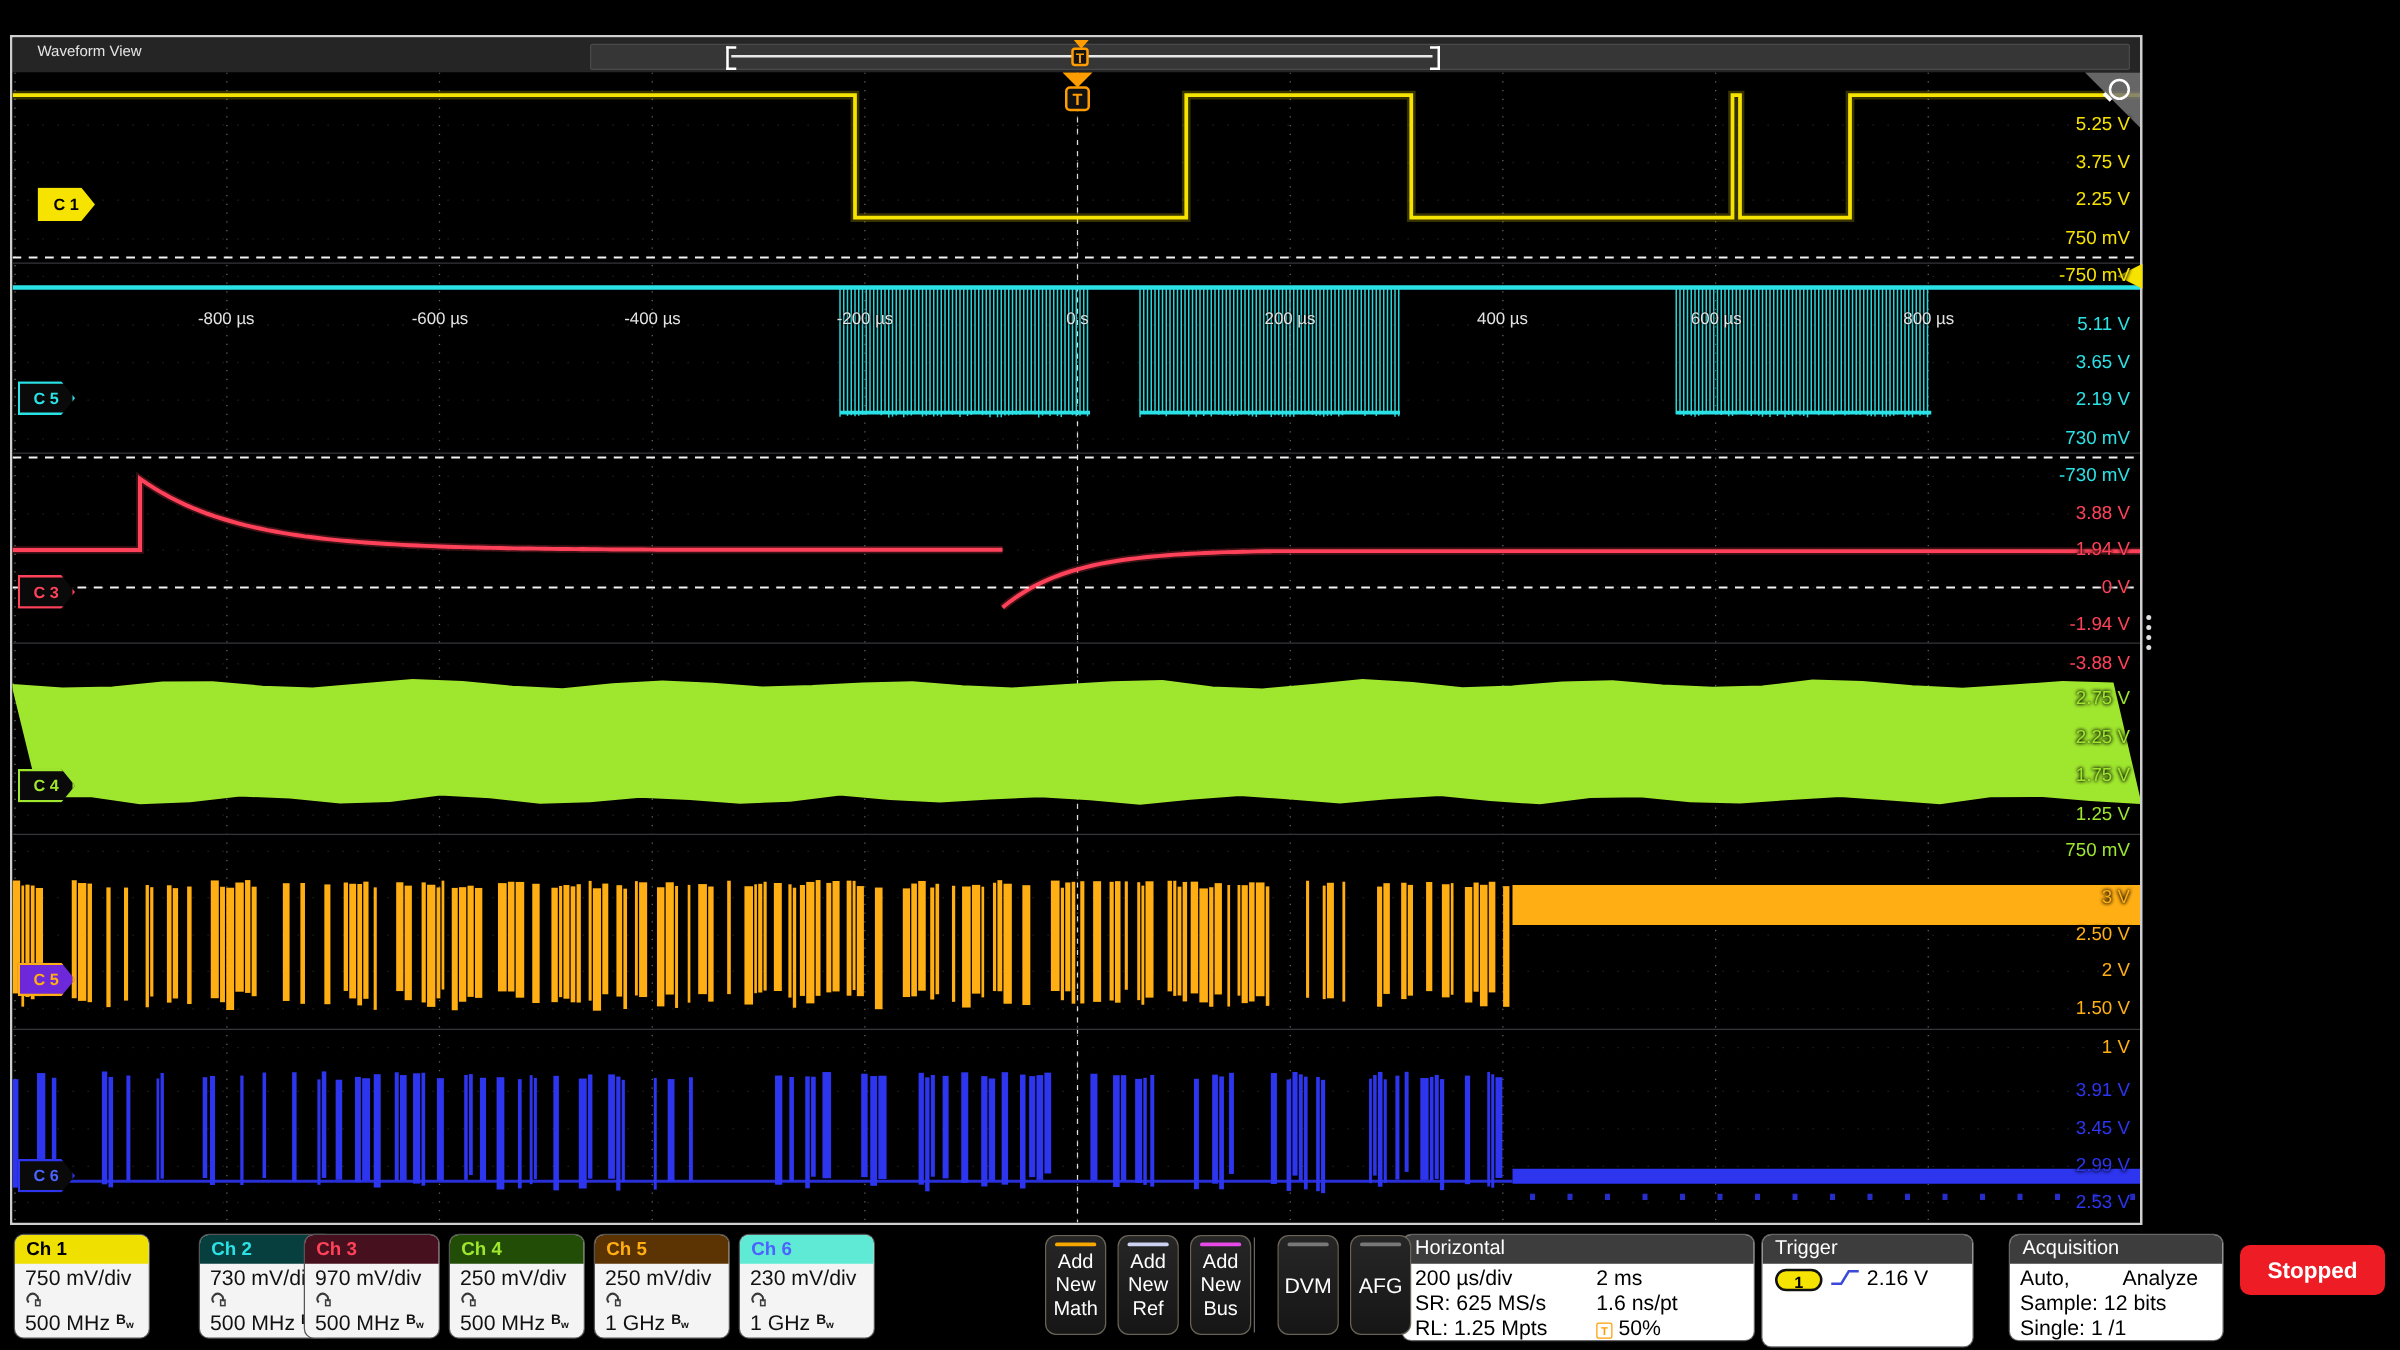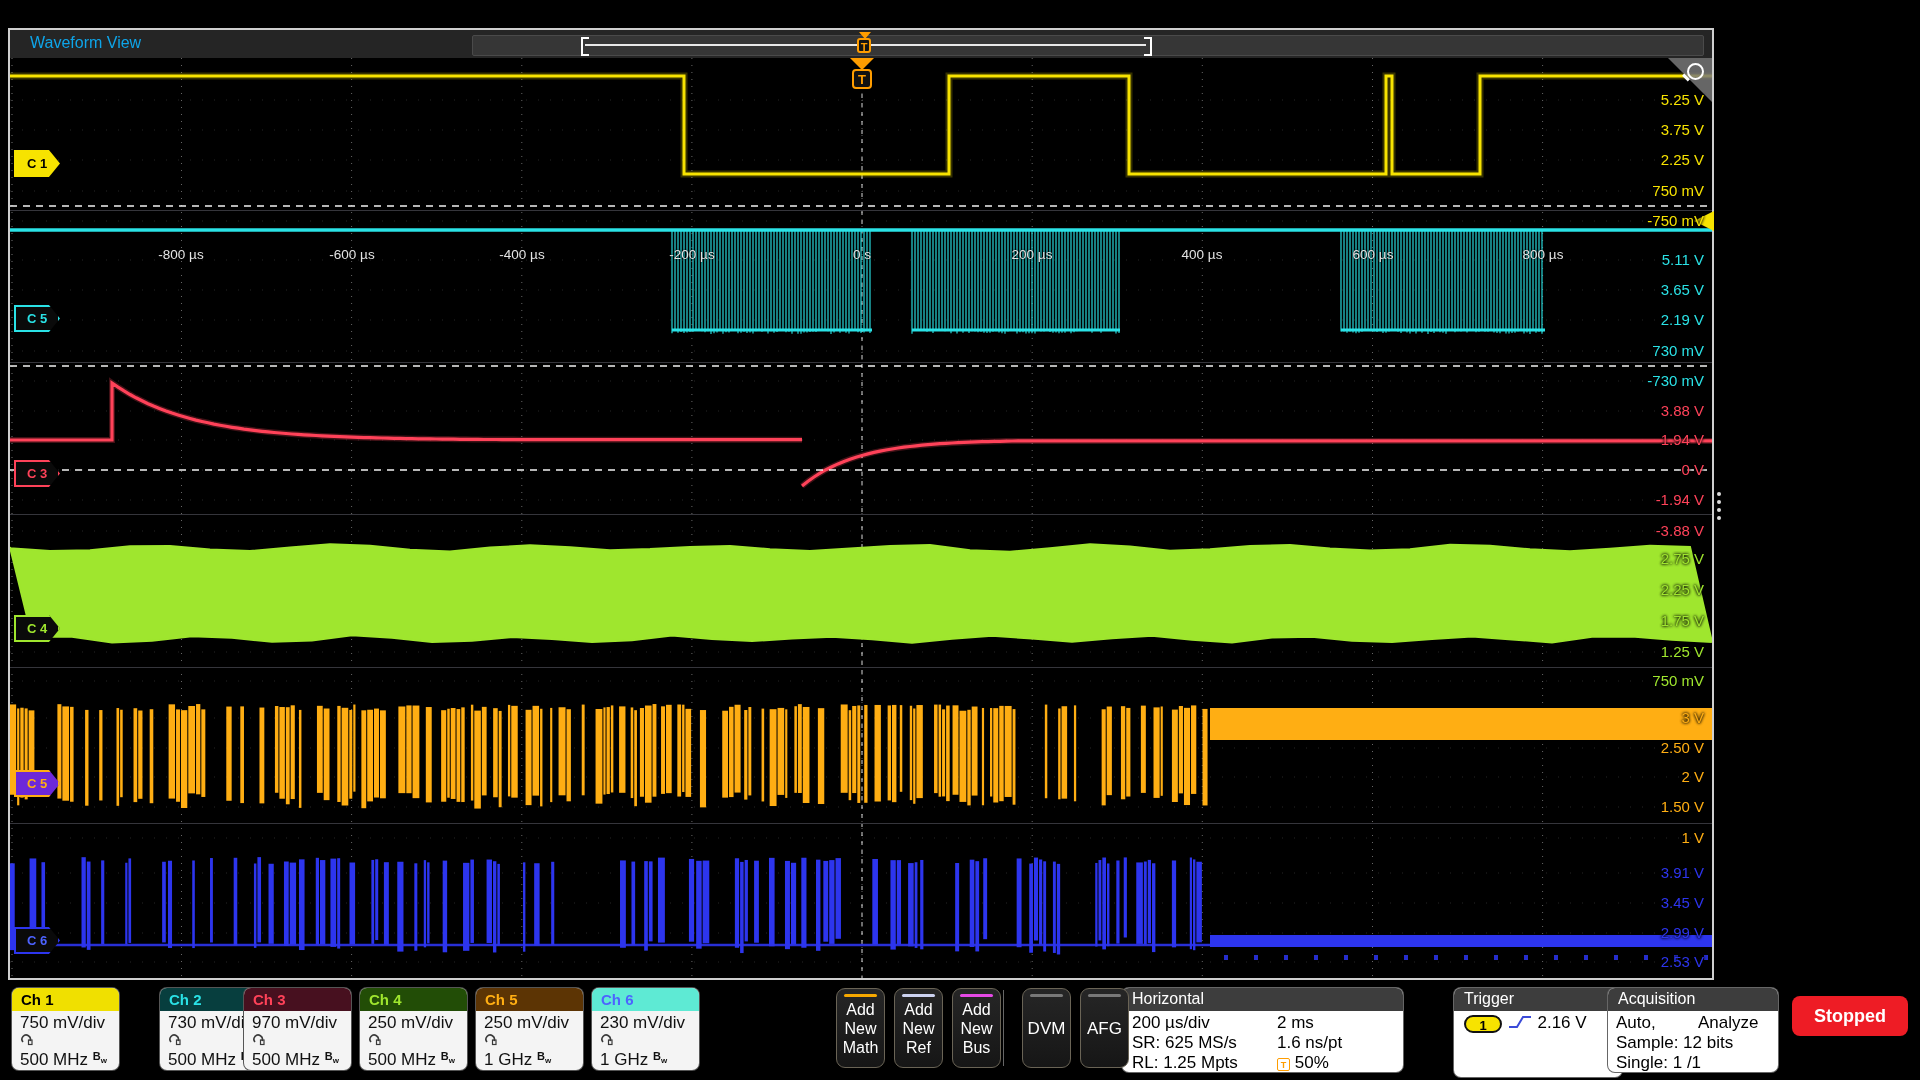--- a/index.html
+++ b/index.html
@@ -6,21 +6,21 @@
     font-family:"Liberation Sans",sans-serif;-webkit-font-smoothing:antialiased;}
   #app{position:absolute;inset:0;width:1920px;height:1080px;background:#000;}
   
   #menubar{position:absolute;left:0;top:0;width:1920px;height:27px;
     background:linear-gradient(#3c3c3c,#222 60%,#1a1a1a);display:flex;align-items:center;}
   .menu-item{color:#fff;font-size:16px;padding:0 26px;height:27px;line-height:27px;cursor:default;}
   
   #wview{position:absolute;left:8px;top:28px;width:1706px;height:952px;background:#000;
     border:2px solid #cfcfcf;box-sizing:border-box;}
   #wv-header{position:absolute;left:0;top:0;width:100%;height:28px;background:#252525;}
-  #wv-title{position:absolute;left:20px;top:4px;color:#0ea5e9;font-size:16px;}
+  #wv-title{position:absolute;left:20px;top:4px;color:#e5e5e5;font-size:12px;}
   #overview-strip{position:absolute;left:462px;top:5px;width:1230px;height:19px;background:#363636;
     border:1px solid #4a4a4a;border-radius:2px;}
   #ov-line{position:absolute;left:112px;top:8px;width:561px;height:2px;background:#e8e8e8;}
   .bracket{position:absolute;top:1px;width:6px;height:15px;}
   #ov-br-l{left:108px;border-left:2px solid #fff;border-top:2px solid #fff;border-bottom:2px solid #fff;}
   #ov-br-r{left:671px;border-right:2px solid #fff;border-top:2px solid #fff;border-bottom:2px solid #fff;}
   #ov-trig{position:absolute;left:384px;top:-4px;width:16px;height:26px;}
   #ov-trig .tri{position:absolute;left:2px;top:0;width:0;height:0;border-left:6px solid transparent;
     border-right:6px solid transparent;border-top:7px solid #ff9d00;}
   #ov-trig .box{position:absolute;left:0;top:6px;width:14px;height:15px;border:2px solid #ff9d00;border-radius:3px;
@@ -618,21 +618,21 @@
         <div class="box">T</div>
       </div>
       <div id="zoom-corner"></div>
       <div id="zoom-glyph"></div>
       <div id="trig-arrow"></div>
     <div class="sep" style="top: 152px;"></div>
         <div class="sep" style="top: 304px;"></div>
         <div class="sep" style="top: 456px;"></div>
         <div class="sep" style="top: 609px;"></div>
         <div class="sep" style="top: 765px;"></div>
-        <div class="ch-badge" style="top: 92px; background: rgb(247, 227, 0); color: rgb(0, 0, 0);">C 1</div>
+        <div class="ch-badge" style="top: 92px; background: rgb(247, 227, 0); color: rgb(0, 0, 0); margin-left: 16px;">C 1</div>
         <div class="scale-label" style="top: 34px; left: 1564px; color: rgb(247, 227, 0);">5.25 V</div>
         <div class="scale-label" style="top: 64px; left: 1564px; color: rgb(247, 227, 0);">3.75 V</div>
         <div class="scale-label" style="top: 94px; left: 1564px; color: rgb(247, 227, 0);">2.25 V</div>
         <div class="scale-label" style="top: 125px; left: 1564px; color: rgb(247, 227, 0);">750 mV</div>
         <div class="scale-label" style="top: 155px; left: 1564px; color: rgb(247, 227, 0);">-750 mV</div>
         <div class="ch-badge" style="top: 247px; background: rgb(10, 10, 10); color: rgb(42, 226, 230); box-shadow: rgb(42, 226, 230) 0px 0px 0px 2px inset;">C 5</div>
         <div class="scale-label" style="top: 194px; left: 1564px; color: rgb(42, 226, 230);">5.11 V</div>
         <div class="scale-label" style="top: 224px; left: 1564px; color: rgb(42, 226, 230);">3.65 V</div>
         <div class="scale-label" style="top: 254px; left: 1564px; color: rgb(42, 226, 230);">2.19 V</div>
         <div class="scale-label" style="top: 285px; left: 1564px; color: rgb(42, 226, 230);">730 mV</div>
@@ -696,21 +696,21 @@
           <span>1.6 ns/pt</span>
           </div>
         <div class="hrow">
             <span class="c1">RL: 1.25 Mpts</span>
           <span><span id="pos-ticon">T</span>
             <span>50%</span></span>
           </div>
       </div>
     </div>
 
-    <div class="info-card" id="trig-card" style="left:1454px;width:168px;height:89px">
+    <div class="info-card" id="trig-card" style="left:1410px;width:168px;height:89px">
       <div class="hd">Trigger</div>
       <div class="bd">
         <span id="trig-pill">1</span>
         <svg width="26" height="18" viewBox="0 0 26 18" style="vertical-align:-3px">
           <polyline points="2,14 10,14 16,4 24,4" fill="none" stroke="#3b4bd8" stroke-width="2"></polyline>
         </svg>
         <span>2.16 V</span>
       </div>
     </div>
 

